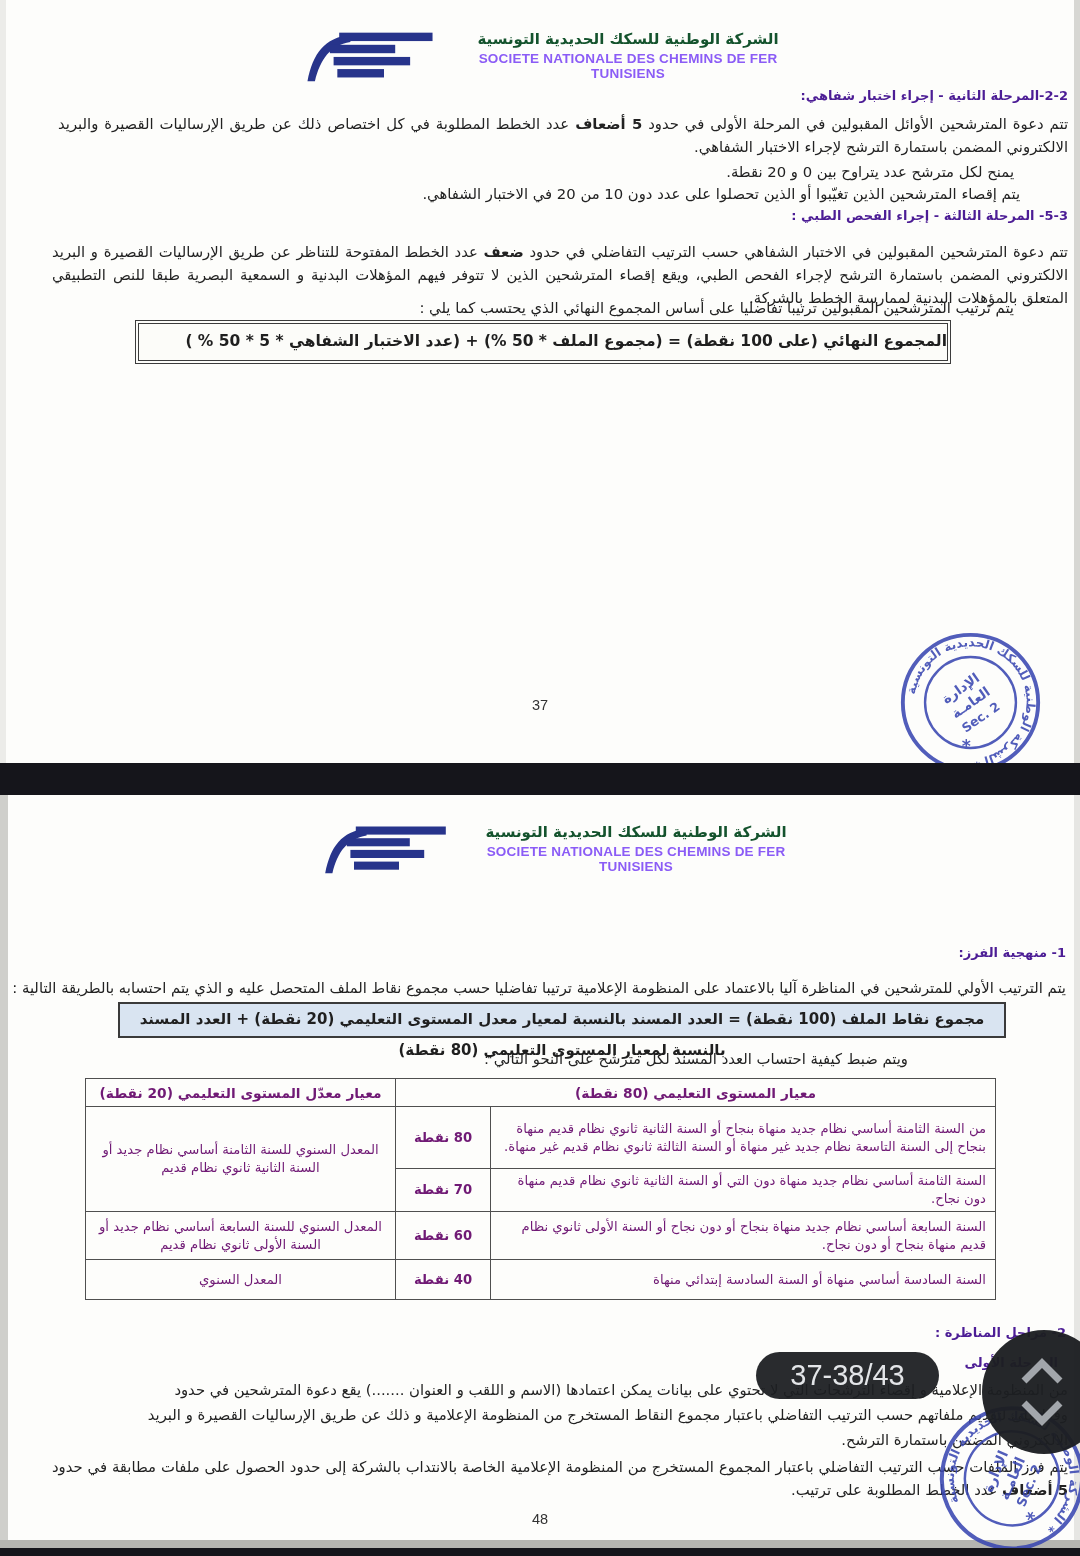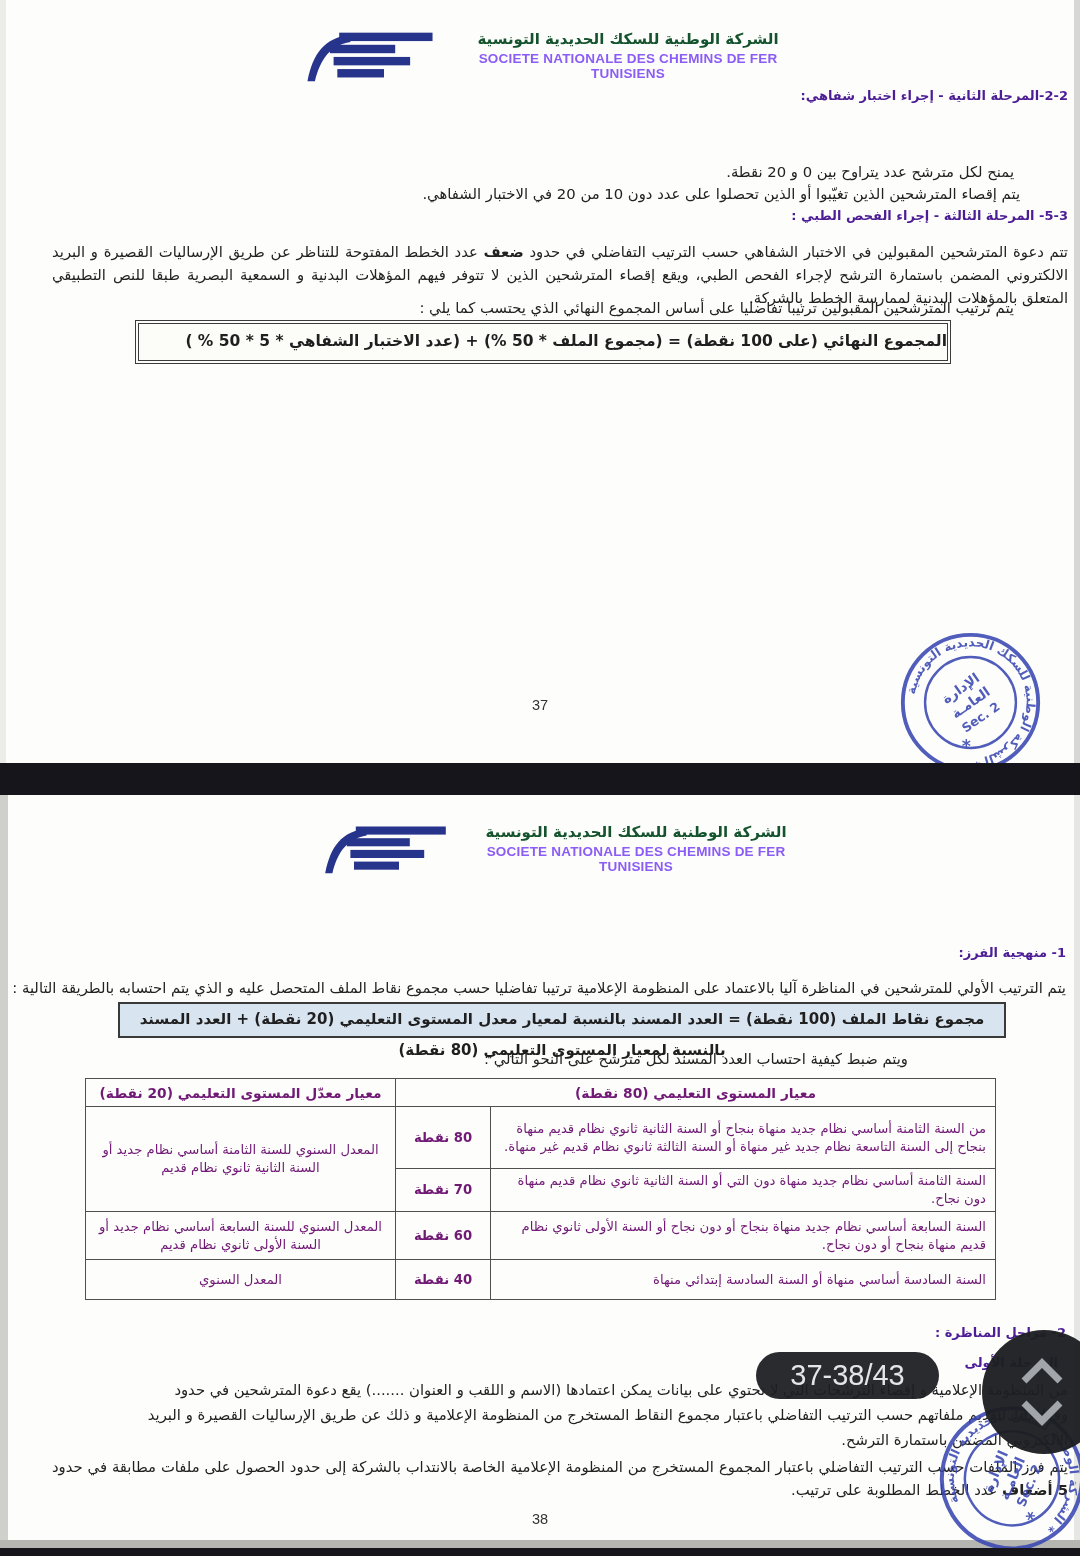--- a/index.html
+++ b/index.html
@@ -66,20 +66,23 @@
         <rect x="36" y="32" width="82" height="9" fill="#27348b"></rect>
         <rect x="40" y="45" width="50" height="9" fill="#27348b"></rect>
       </svg>
     </div>
     <div class="abs" style="left:452px;top:30px;width:352px;">
       <div class="hdr-ar">الشركة الوطنية للسكك الحديدية التونسية</div>
       <div class="hdr-fr">SOCIETE NATIONALE DES CHEMINS DE FER TUNISIENS</div>
     </div>
 
     <div class="abs ar heading" style="right:12px;top:88px;">2-2-المرحلة الثانية - إجراء اختبار شفاهي:</div>
+    <div class="abs ar body-t just" style="right:12px;left:58px;top:112px;">
+      <span>تتم دعوة المترشحين الأوائل المقبولين في المرحلة الأولى في حدود </span><span class="bold">5 أضعاف</span><span> عدد الخطط المطلوبة في كل اختصاص ذلك عن طريق الإرساليات القصيرة والبريد الالكتروني المضمن باستمارة الترشح لإجراء الاختبار الشفاهي.</span>
+    </div>
     <div class="abs ar body-t nowrap" style="right:66px;top:160px;">يمنح لكل مترشح عدد يتراوح بين 0 و 20 نقطة.</div>
     <div class="abs ar body-t nowrap" style="right:60px;top:182px;">يتم إقصاء المترشحين الذين تغيّبوا أو الذين تحصلوا على عدد دون 10 من 20 في الاختبار الشفاهي.</div>
 
     <div class="abs ar heading" style="right:12px;top:208px;">5-3- المرحلة الثالثة - إجراء الفحص الطبي :</div>
     <div class="abs ar body-t just" style="right:12px;left:52px;top:240px;">
       <span>تتم دعوة المترشحين المقبولين في الاختبار الشفاهي حسب الترتيب التفاضلي في حدود </span><span class="bold">ضعف</span><span> عدد الخطط المفتوحة للتناظر عن طريق الإرساليات القصيرة و البريد الالكتروني المضمن باستمارة الترشح لإجراء الفحص الطبي، ويقع إقصاء المترشحين الذين لا تتوفر فيهم المؤهلات البدنية و السمعية البصرية طبقا للنص التطبيقي المتعلق بالمؤهلات البدنية لممارسة الخطط بالشركة.</span>
     </div>
     <div class="abs ar body-t nowrap" style="right:66px;top:296px;">يتم ترتيب المترشحين المقبولين ترتيبا تفاضليا على أساس المجموع النهائي الذي يحتسب كما يلي :</div>
 
     <div class="abs formula1" style="left:135px;top:320px;width:808px;height:36px;line-height:34px;">المجموع النهائي (على 100 نقطة) = (مجموع الملف * 50 %)  + (عدد الاختبار الشفاهي * 5 * 50 % )</div>
@@ -170,21 +173,21 @@
     <div class="abs ar heading" style="right:22px;top:560px;">المرحلة الأولى</div>
 
     <div class="abs ar body-t nowrap" style="right:12px;top:583px;">من المنظومة الإعلامية و إقصاء الترشحات التي لا تحتوي على بيانات يمكن اعتمادها (الاسم و اللقب و العنوان .......)   يقع دعوة المترشحين في حدود</div>
     <div class="abs ar body-t nowrap" style="right:12px;top:608px;">وفقا على لتقديم ملفاتهم حسب الترتيب التفاضلي باعتبار مجموع النقاط المستخرج من المنظومة الإعلامية و ذلك عن طريق الإرساليات القصيرة و  البريد</div>
     <div class="abs ar body-t nowrap" style="right:12px;top:633px;">الالكتروني المضمن باستمارة الترشح.</div>
 
     <div class="abs ar body-t just" style="right:12px;left:52px;top:660px;">
       <span>يتم فرز الملفات حسب الترتيب التفاضلي باعتبار المجموع المستخرج من المنظومة الإعلامية الخاصة بالانتداب بالشركة إلى حدود الحصول على ملفات مطابقة في حدود </span><span class="bold">5 أضعاف</span><span> عدد الخطط المطلوبة على ترتيب.</span>
     </div>
 
-    <div class="abs pagenum" style="left:500px;top:716px;width:80px;">38</div>
+    <div class="abs pagenum" style="left:500px;top:716px;width:80px;">48</div>
 
     <div class="abs stamp" style="left:938px;top:608px;transform:rotate(-32deg);">
       <svg width="150" height="150" viewBox="0 0 150 150">
         <circle cx="75" cy="75" r="70" fill="none" stroke="#3a47b2" stroke-width="4"></circle>
         <circle cx="75" cy="75" r="47" fill="none" stroke="#3a47b2" stroke-width="2.5"></circle>
         <path id="ring2" d="M75,75 m-58,0 a58,58 0 1,1 116,0 a58,58 0 1,1 -116,0" fill="none"></path>
         <text font-size="12.5" fill="#3a47b2" font-weight="bold">
           <textPath href="#ring2" startOffset="8">الشركة الوطنية للسكك الحديدية التونسية  *</textPath>
         </text>
         <g transform="rotate(-35 75 75)" fill="#3a47b2" text-anchor="middle" font-weight="bold">

